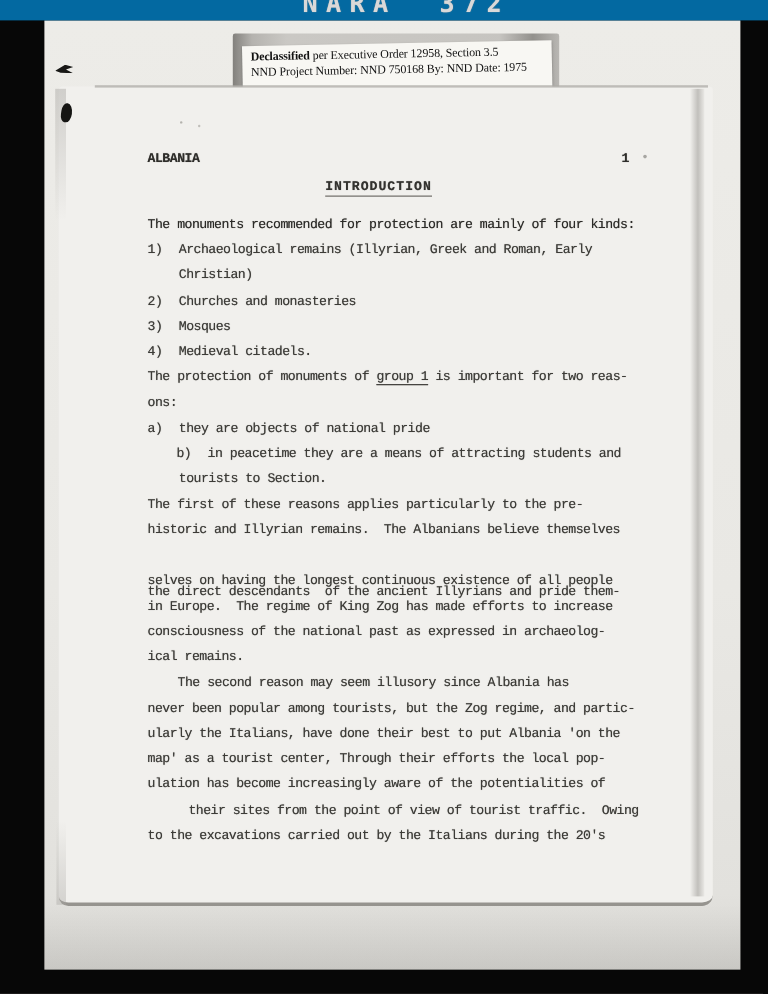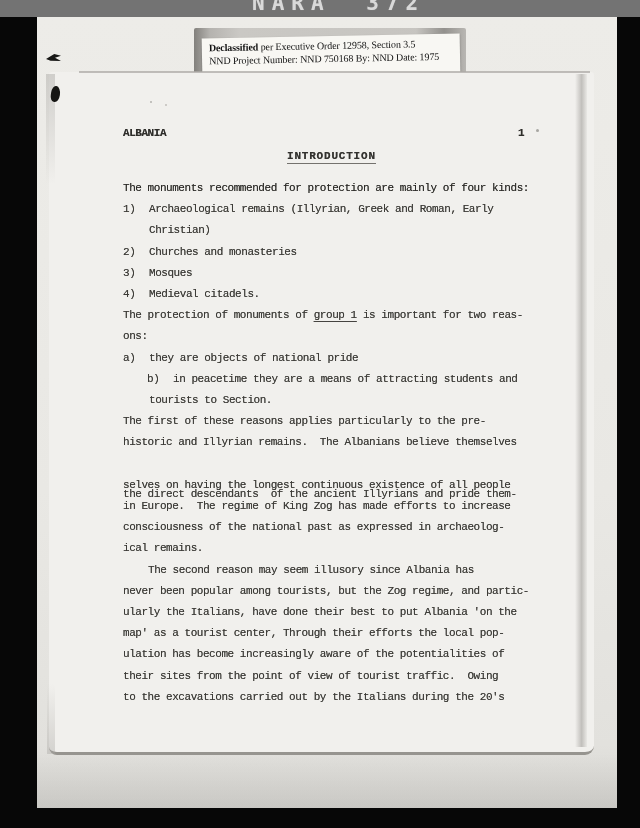--- a/index.html
+++ b/index.html
@@ -1,19 +1,19 @@
 <!DOCTYPE html>
 <html><head>
 <meta charset="utf-8">
 <style>
   html,body{margin:0;padding:0;background:#000;}
   .screen{position:relative;width:640px;height:828px;background:#070707;overflow:hidden;
           font-family:"Liberation Sans",sans-serif;}
   
-  .top-bar{position:absolute;left:0;top:0;width:640px;height:17px;background:#737373;overflow:hidden;z-index:5;}
+  .top-bar{position:absolute;left:0;top:0;width:640px;height:17px;background:#0369a1;overflow:hidden;z-index:5;}
   .nara{position:absolute;left:252px;top:-9px;color:#d9d9d9;white-space:pre;
         font-family:"DejaVu Sans Mono",monospace;font-weight:700;font-size:21px;line-height:24px;
         letter-spacing:7px;word-spacing:16px;text-shadow:0 0 1px #9a9a9a;}
   
   .scan{position:absolute;left:37px;top:17px;width:580px;height:791px;
         background:linear-gradient(180deg,#edecE8 0%,#e9e8e4 60%,#e2e1dd 92%,#d8d7d3 100%);}
   .scan-bottom-shade{position:absolute;left:0;bottom:0;width:100%;height:54px;
         background:linear-gradient(180deg,rgba(0,0,0,0),rgba(110,108,104,.14));}
   
   .stamp-band{position:absolute;left:157px;top:11px;width:272px;height:49px;border-radius:2px;
@@ -42,21 +42,21 @@
   
   .typed{position:absolute;left:0;top:0;width:100%;height:100%;
         font-family:"Liberation Mono","DejaVu Sans Mono",monospace;font-size:11px;letter-spacing:-.45px;
         color:#3c3b37;text-shadow:0 0 .6px rgba(45,44,40,.65);}
   .t-abs{position:absolute;white-space:pre;}
   .heading{left:86px;top:110px;font-weight:700;color:#2e2d2a;}
   .pagenum{left:481px;top:110px;font-weight:700;color:#2e2d2a;}
   .ghost-row{left:86px;top:133px;width:430px;}
   .ghost{color:#a3a19c;opacity:.6;word-spacing:12px;text-decoration:underline;
         text-decoration-color:rgba(140,138,133,.55);text-underline-offset:3px;text-shadow:none;}
-  .intro{position:absolute;left:164px;top:0;font-weight:700;letter-spacing:.8px;color:#33322f;
+  .intro{position:absolute;left:148px;top:0;font-weight:700;letter-spacing:.8px;color:#33322f;
         border-bottom:1px solid rgba(62,60,56,.7);padding-bottom:1px;}
   .lines{position:absolute;left:86px;top:165px;width:440px;}
   .tline{position:absolute;left:0;height:15px;white-space:pre;}
   .tline .marker{display:inline-block;width:26px;}
   .tline.bold{font-weight:400;color:#2b2a27;}
   .tl-underline{text-decoration:underline;text-underline-offset:3px;text-decoration-color:rgba(60,58,54,.8);}
 </style>
 </head>
 <body>
 
@@ -113,21 +113,21 @@
           <div class="tline" style="top: 275.6px; margin-top: 30px;">the direct descendants  of the ancient Illyrians and pride them-</div>
           <div class="tline" style="top: 296.8px;">selves on having the longest continuous existence of all people</div>
           <div class="tline" style="top: 318px;">in Europe.  The regime of King Zog has made efforts to increase</div>
           <div class="tline" style="top: 339.2px;">consciousness of the national past as expressed in archaeolog-</div>
           <div class="tline" style="top: 360.4px;">ical remains.</div>
           <div class="tline" style="top: 381.6px; padding-left: 25px;">The second reason may seem illusory since Albania has</div>
           <div class="tline" style="top: 402.8px;">never been popular among tourists, but the Zog regime, and partic-</div>
           <div class="tline" style="top: 424px;">ularly the Italians, have done their best to put Albania 'on the</div>
           <div class="tline" style="top: 445.2px;">map' as a tourist center, Through their efforts the local pop-</div>
           <div class="tline" style="top: 466.4px;">ulation has become increasingly aware of the potentialities of</div>
-          <div class="tline" style="top: 487.6px;">their sites from the point of view of tourist traffic.  Owing</div>
+          <div class="tline" style="top: 487.6px; margin-left: 34px;">their sites from the point of view of tourist traffic.  Owing</div>
           <div class="tline" style="top: 508.8px;">to the excavations carried out by the Italians during the 20's</div>
         </div>
     </div>
 
     <div class="scan-bottom-shade"></div>
   </div>
 
 </div>
 
 </body></html>

